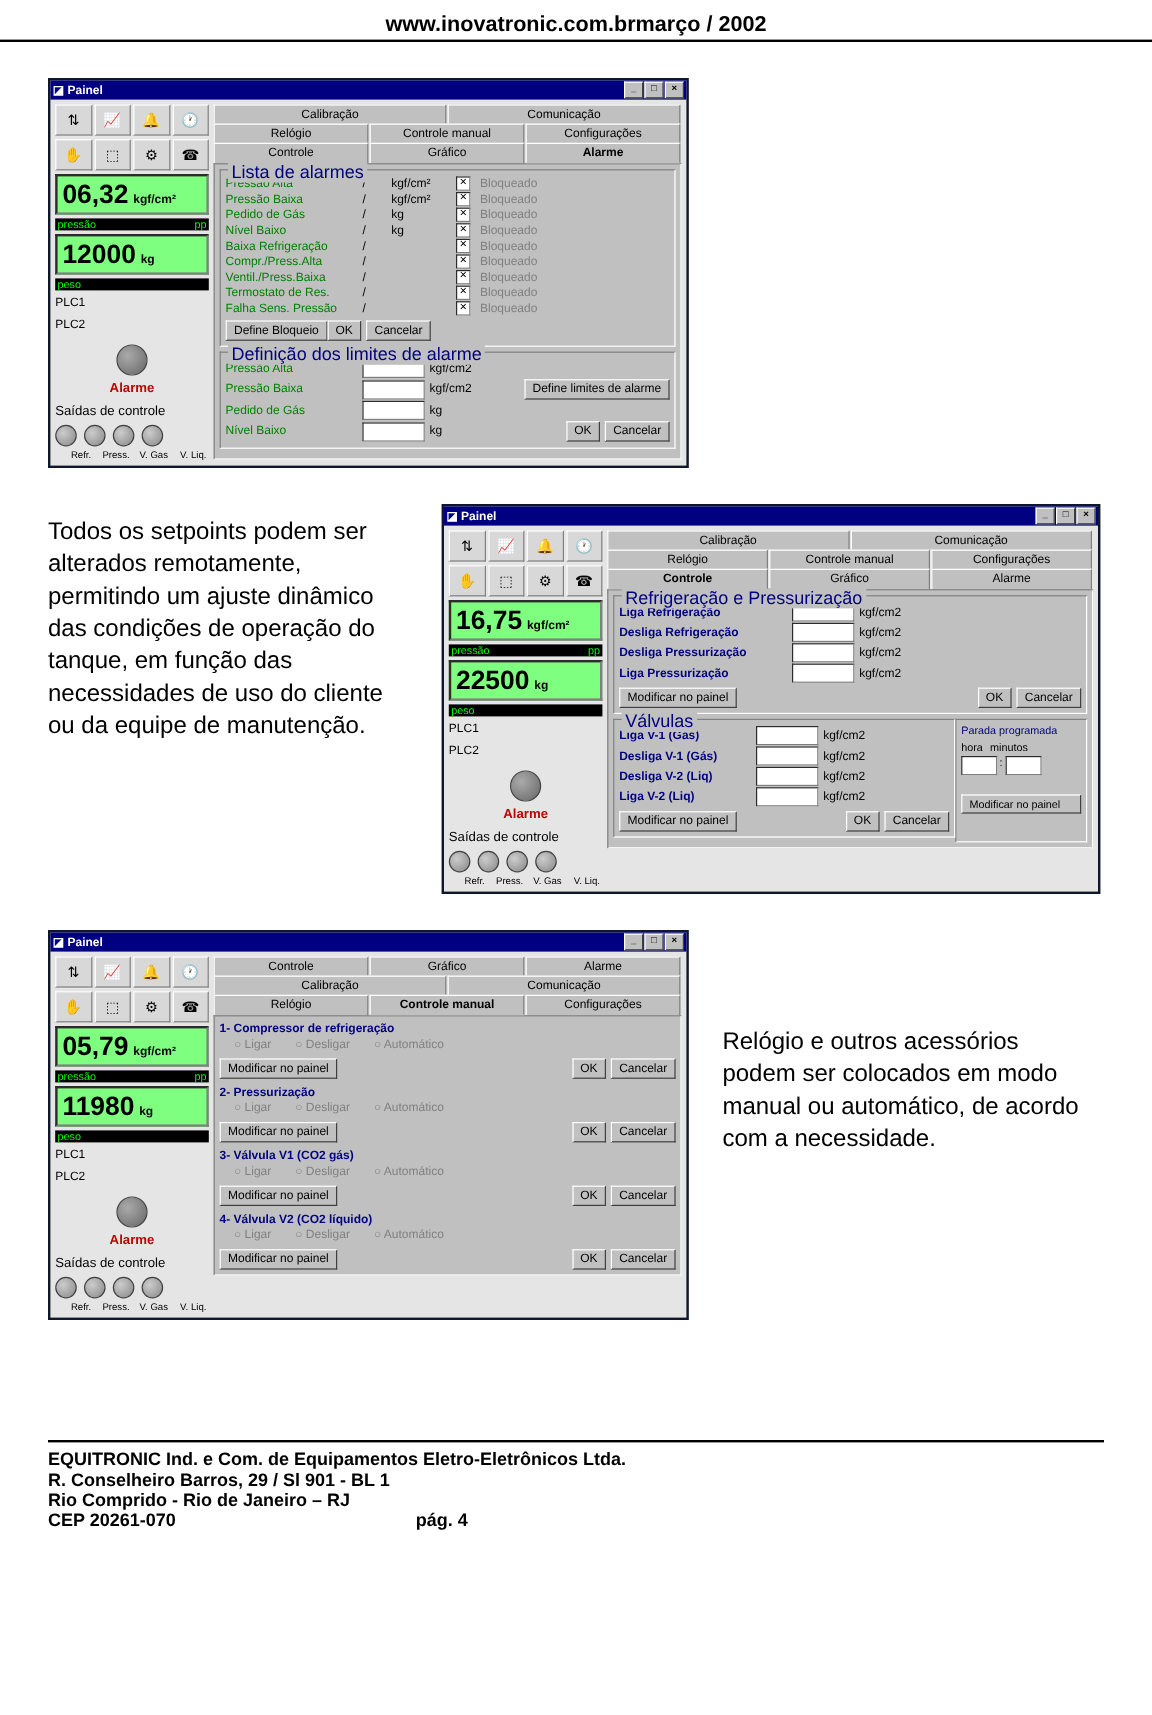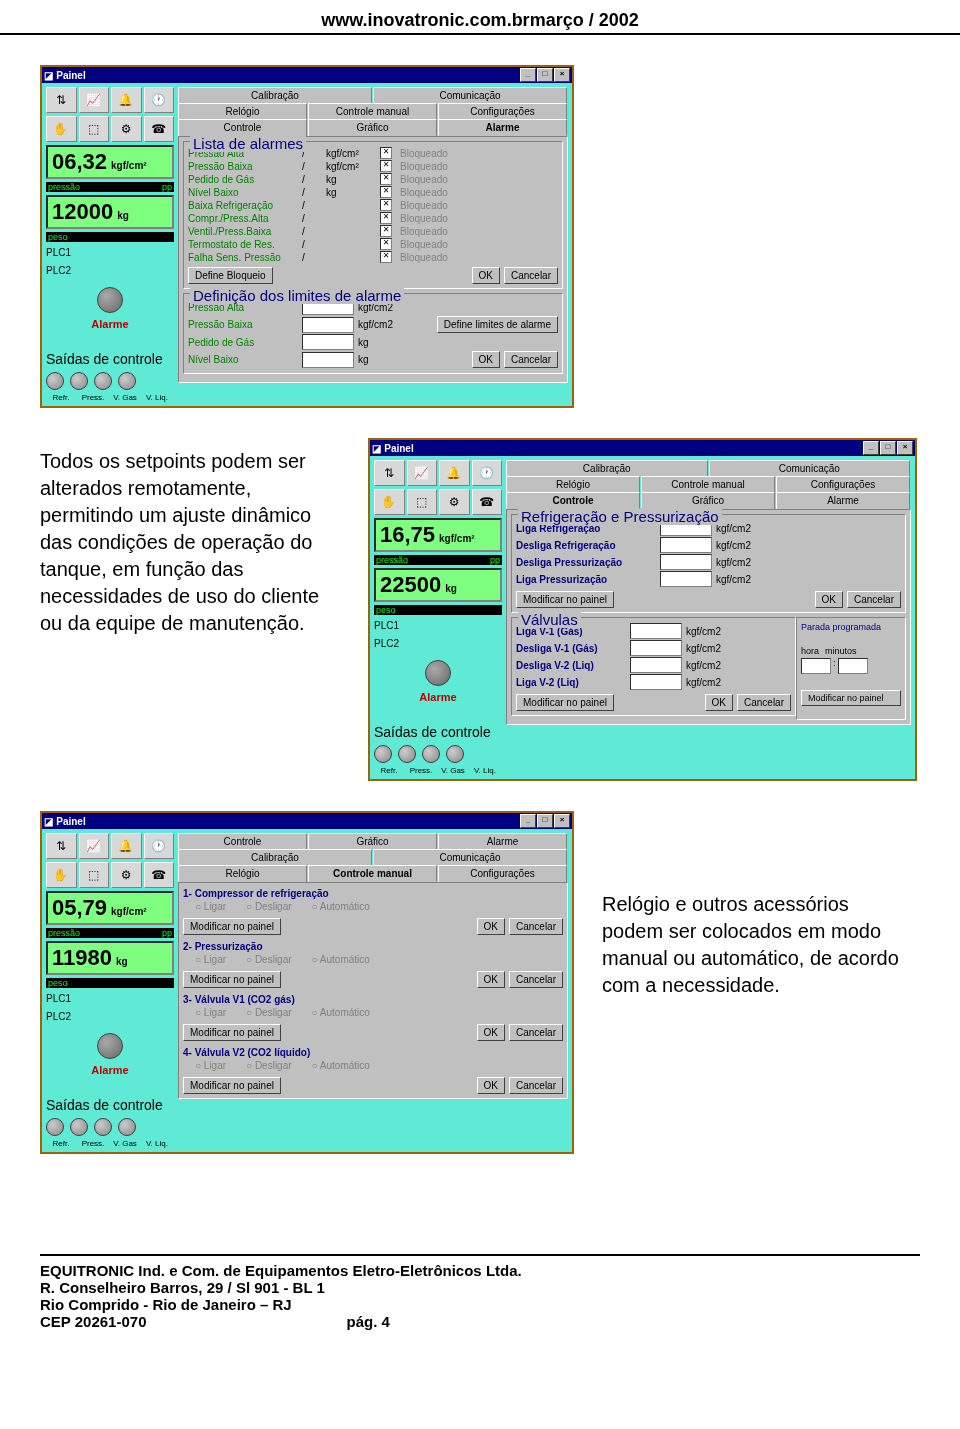--- a/index.html
+++ b/index.html
@@ -2,40 +2,40 @@
 <html><head>
 <meta charset="utf-8">
 <style>
 body{margin:0;font-family:Arial,Helvetica,sans-serif;background:#fff;color:#000;width:960px}
 .header{display:flex;justify-content:center;border-bottom:2px solid #000;padding:10px 40px 2px;font-weight:bold;font-size:18px}
 .content{padding:30px 40px 10px}
 .row{display:flex;align-items:flex-start;margin-bottom:30px}
 .cap{font-size:20px;line-height:1.35;padding-top:10px}
 .cap-right{margin-left:28px;width:300px}
 .cap-left{margin-right:28px;width:300px}
-.win{background:#5eead4;border:2px solid #a16207;font-family:"MS Sans Serif",Tahoma,sans-serif;font-size:10px;color:#000;flex:0 0 auto}
+.win{background:#e5e5e5;border:2px solid #0f172a;font-family:"MS Sans Serif",Tahoma,sans-serif;font-size:10px;color:#000;flex:0 0 auto}
 .tbar{background:#000080;color:#fff;display:flex;align-items:center;justify-content:space-between;height:16px;padding:0 2px;font-size:10px;font-weight:bold}
 .wctrl{display:flex;gap:1px}
 .wbtn{width:14px;height:12px;background:#c0c0c0;border:1px solid #fff;border-right-color:#404040;border-bottom-color:#404040;font-size:8px;line-height:10px;text-align:center;color:#000}
 .body{display:flex;padding:4px;gap:4px}
 .lp{width:128px;display:flex;flex-direction:column;gap:3px}
 .iconrow{display:flex;gap:2px}
 .ico{width:30px;height:24px;background:#d8d8d8;border:1px solid #fff;border-right-color:#808080;border-bottom-color:#808080;display:flex;align-items:center;justify-content:center;font-size:12px}
 .lcd{background:#7fff7f;border:2px inset #808080;padding:2px 4px;font-family:Arial;color:#000}
 .big{font-size:22px;font-weight:bold;display:flex;align-items:baseline;gap:4px}
 .sm{font-size:10px;font-weight:bold}
 .bar{background:#000;color:#0f0;display:flex;justify-content:space-between;font-size:9px;padding:0 2px}
 .plc{font-size:10px;padding:2px 0}
 .led{width:24px;height:24px;border-radius:50%;background:radial-gradient(circle at 35% 35%,#aaa,#666);border:1px solid #404040;margin:6px auto 2px}
 .alrm{color:#c00000;text-align:center;font-weight:bold;font-size:11px}
-.sdc{font-size:14px;margin-top:18px}
+.sdc{font-size:11px;margin-top:4px}
 .ledrow{display:flex;gap:6px;margin-top:2px}
 .sled{width:16px;height:16px;border-radius:50%;background:radial-gradient(circle at 35% 35%,#ccc,#888);border:1px solid #404040}
 .slab{display:flex;gap:2px;font-size:8px}
-.slab span{width:30px;text-align:center}
+.slab span{width:30px;text-align:right}
 .rp{flex:1;display:flex;flex-direction:column}
 .tabrow{display:flex;gap:0}
 .tab{flex:1;background:#c0c0c0;border:1px solid #fff;border-right-color:#808080;border-bottom:none;text-align:center;font-size:10px;padding:2px 0;margin-right:1px}
 .tab.act{font-weight:bold;border-bottom:1px solid #c0c0c0;position:relative;z-index:2}
 .pane{border:1px solid #fff;border-left-color:#808080;border-top-color:#808080;padding:4px;background:#c0c0c0;min-height:180px}
 .grp{border:1px solid #808080;border-right-color:#fff;border-bottom-color:#fff;padding:4px;margin-bottom:4px;position:relative}
 .grp>.gt{position:absolute;top:-7px;left:6px;background:#c0c0c0;padding:0 3px;font-size:15px;color:#000080}
 .ln{display:flex;align-items:center;gap:4px;font-size:10px;margin:1px 0}
 .ln .nm{width:110px;color:#008000}
 .ln .nm.blue{color:#000080;font-weight:bold}
@@ -198,21 +198,21 @@
                     <span style="color:#808080;margin-left:4px">Bloqueado</span>
                   </div>
                   <div class="ln">
                     <span class="nm">Falha Sens. Pressão</span>
                     <span class="v">/</span>
                     <span class="u"></span>
                     <div class="ck">✕</div>
                     <span style="color:#808080;margin-left:4px">Bloqueado</span>
                   </div>
                 </div>
-            <div style="display:flex;justify-content:space-between;margin-top:4px">
+            <div style="display:flex;margin-top:4px">
               <div class="bt">Define Bloqueio</div>
               <div style="display:flex;gap:4px">
                     <div class="bt">OK</div>
                     <div class="bt">Cancelar</div>
                   </div>
             </div>
           </div>
           <div class="grp">
                 <span class="gt">Definição dos limites de alarme</span>
             <div id="p1lim">
@@ -388,21 +388,21 @@
               <div style="display:flex;justify-content:space-between;margin-top:4px">
                 <div class="bt">Modificar no painel</div>
                 <div style="display:flex;gap:4px">
                       <div class="bt">OK</div>
                       <div class="bt">Cancelar</div>
                     </div>
               </div>
             </div>
             <div class="paradabox" style="width:100px">
               <div style="color:#000080">Parada programada</div>
-              <div style="display:flex;gap:6px;margin-top:14px">
+              <div style="display:flex;gap:6px;margin-top:4px">
                     <span>hora</span>
                     <span>minutos</span>
                   </div>
               <div style="display:flex;gap:2px;margin-top:2px">
                     <div class="fld" style="width:28px"></div>
                     <span>:</span>
                     <div class="fld" style="width:28px"></div>
                   </div>
               <div class="bt" style="margin-top:16px;font-size:9px">Modificar no painel</div>
             </div>

